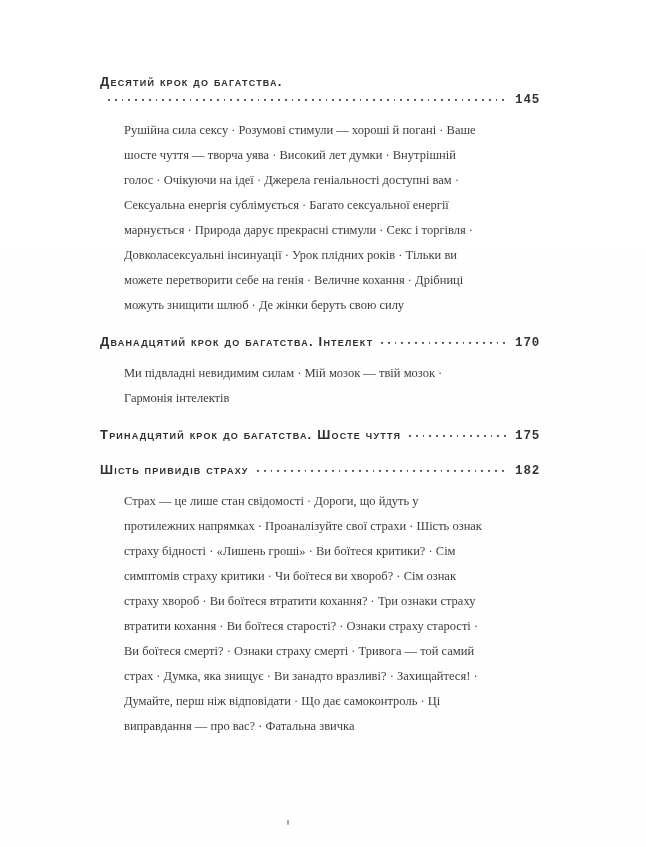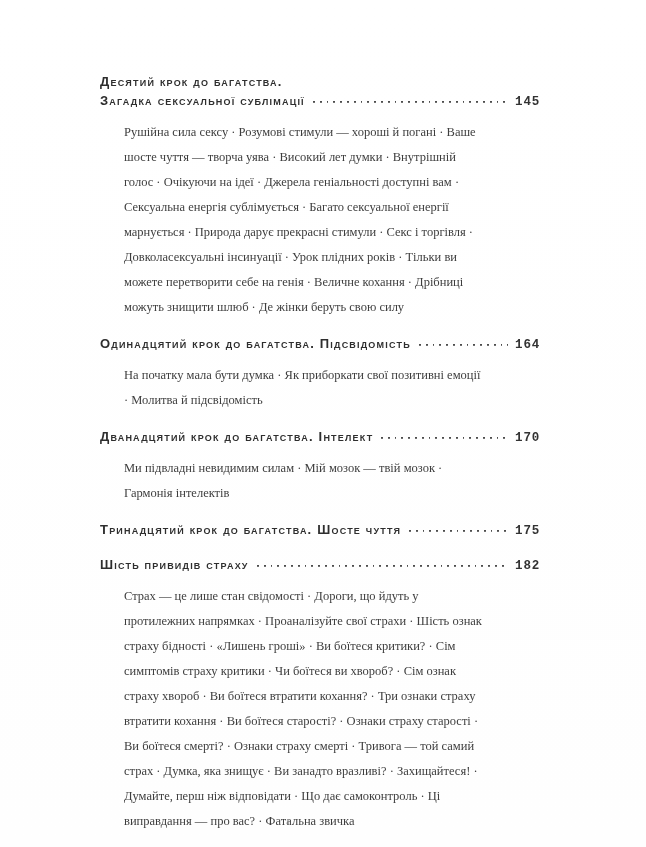--- a/index.html
+++ b/index.html
@@ -84,35 +84,26 @@
 <body>
 
 <div class="page">
   <main class="toc">
 
     <section class="entry">
       <div class="head-line">
         <span class="title">Десятий крок до багатства.</span>
       </div>
       <div class="head-line">
-        <span class="title">Загадка сексуальної сублімації</span>
         <span class="leader"></span>
         <span class="page-num">145</span>
       </div>
       <p class="desc">Рушійна сила сексу · Розумові стимули — хороші й погані · Ваше шосте чуття — творча уява · Високий лет думки · Внутрішній голос · Очікуючи на ідеї · Джерела геніальності доступні вам · Сексуальна енергія сублімується · Багато сексуальної енергії марнується · Природа дарує прекрасні стимули · Секс і торгівля · Довколасексуальні інсинуації · Урок плідних років · Тільки ви можете перетворити себе на генія · Величне кохання · Дрібниці можуть знищити шлюб · Де жінки беруть свою силу</p>
     </section>
 
-    <section class="entry">
-      <div class="head-line">
-        <span class="title">Одинадцятий крок до багатства. Підсвідомість</span>
-        <span class="leader"></span>
-        <span class="page-num">164</span>
-      </div>
-      <p class="desc">На початку мала бути думка · Як приборкати свої позитивні емоції · Молитва й підсвідомість</p>
-    </section>
 
     <section class="entry">
       <div class="head-line">
         <span class="title">Дванадцятий крок до багатства. Інтелект</span>
         <span class="leader"></span>
         <span class="page-num">170</span>
       </div>
       <p class="desc">Ми підвладні невидимим силам · Мій мозок — твій мозок · Гармонія інтелектів</p>
     </section>
 

